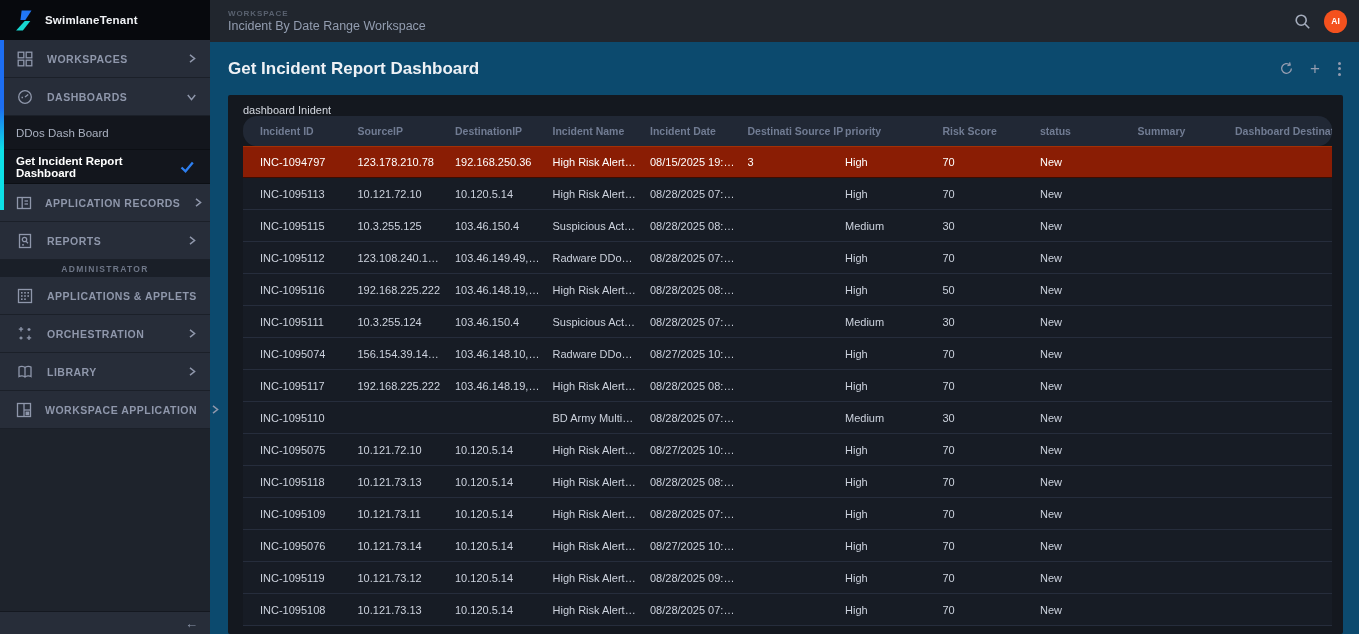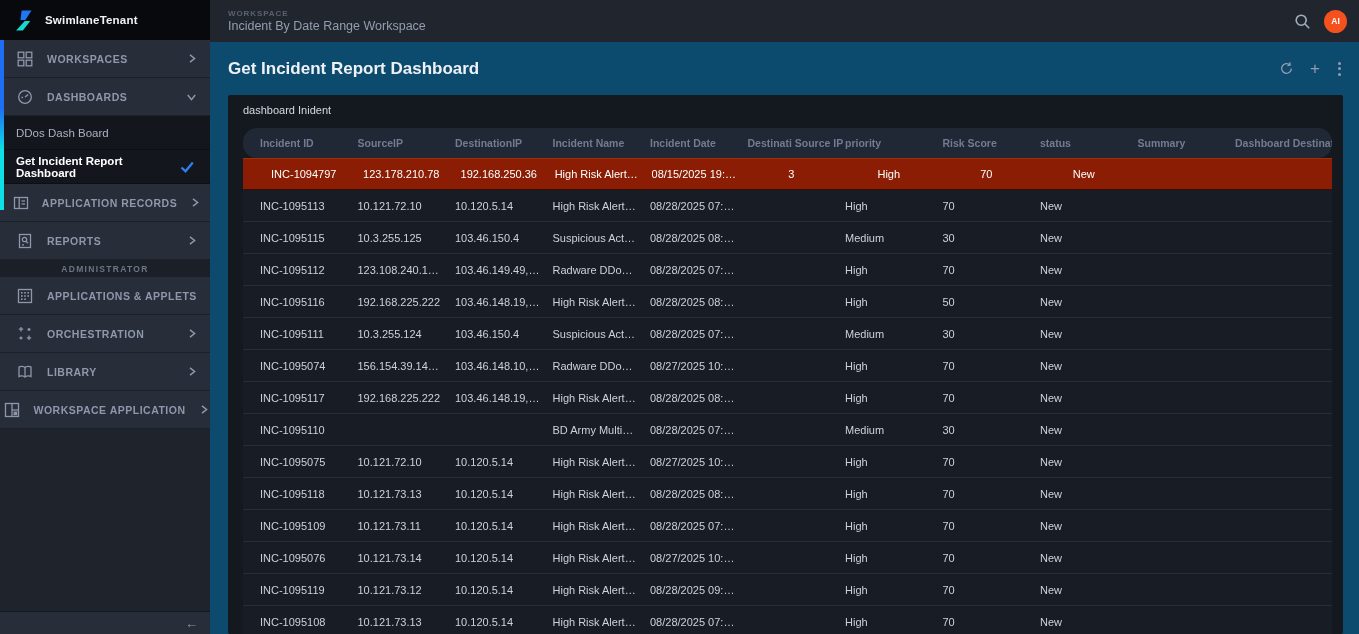--- a/index.html
+++ b/index.html
@@ -5,21 +5,21 @@
   * { margin:0; padding:0; box-sizing:border-box; }
   html,body { background:#000; }
   body { font-family:"Liberation Sans", sans-serif; }
   #root { position:relative; width:1359px; height:634px; overflow:hidden; background:#0c4a6e; display:flex; }
 
   
   #sidebar { position:relative; width:210px; height:100%; flex:0 0 210px; display:flex; flex-direction:column; background:#1e232c; }
   .logo-bar { height:40px; background:#07090d; display:flex; align-items:center; padding-left:13px; gap:11px; flex:0 0 40px; }
   .tenant-name { color:#f0f2f5; font-size:11.5px; font-weight:700; letter-spacing:.2px; }
   .accent-strip { position:absolute; left:0; top:40px; width:4px; height:170px; background:linear-gradient(180deg,#1d6ef2 0%,#1d6ef2 40%,#0de0e6 65%,#0de0e6 100%); z-index:5; }
-  .nav-item { height:38px; flex:0 0 38px; display:flex; align-items:center; padding:0 13px 0 16px; gap:13px; background:#272d39; border-bottom:1px solid #1b2029; cursor:pointer;justify-content:center; }
+  .nav-item { height:38px; flex:0 0 38px; display:flex; align-items:center; padding:0 13px 0 16px; gap:13px; background:#272d39; border-bottom:1px solid #1b2029; cursor:pointer; }
   .nav-item .nicon { width:18px; display:flex; justify-content:center; }
   .nav-item .nlabel { flex:1; font-size:10.5px; font-weight:700; letter-spacing:.5px; color:#8f97ab; white-space:nowrap; }
   .chev { display:flex; align-items:center; }
   .sub-item { height:34px; flex:0 0 34px; background:#13161d; display:flex; align-items:center; padding:0 16px; border-bottom:1px solid #0c0f14; font-size:11.5px; color:#aab1c0; cursor:pointer; }
   .sub-item.selected { color:#ffffff; font-weight:700; }
   .sub-item .check { margin-left:auto; display:flex; }
   .section-label { height:17px; flex:0 0 17px; background:#1a1f28; display:flex; align-items:center; justify-content:center; font-size:8.5px; font-weight:700; letter-spacing:1.3px; color:#6e7687; }
   .sidebar-rest { flex:1; background:#1e232c; }
   .sidebar-footer { height:23px; flex:0 0 23px; background:#272d39; border-top:1px solid #141820; display:flex; align-items:center; justify-content:flex-end; padding-right:12px; color:#8e97ab; font-size:13px; cursor:pointer; }
 
@@ -35,30 +35,30 @@
   .title-bar { height:53px; flex:0 0 53px; display:flex; align-items:center; padding:0 16px 0 18px; background:transparent; }
   .page-title { flex:1; color:#eef1f5; font-size:17px; font-weight:700; }
   .title-actions { display:flex; align-items:center; gap:16px; color:#959db0; }
   .icon-btn { display:flex; align-items:center; justify-content:center; cursor:pointer; }
   .plus-glyph { font-size:17px; font-weight:400; color:#959db0; line-height:1; }
   .kebab { display:flex; flex-direction:column; gap:2.5px; padding:2px; }
   .kebab i { width:3px; height:3px; border-radius:50%; background:#959db0; }
 
   .panel-wrap { flex:1; padding:0 16px 0 18px; min-height:0; }
   .panel { background:#14181f; height:100%; border-radius:2px; padding:9px 11px 0 15px; overflow:hidden; }
-  .panel-title { color:#d6dae2; font-size:11px; margin-bottom:12px; }
+  .panel-title { color:#d6dae2; font-size:11px; }
 
   
   .table { overflow:hidden; }
   .tr, .thead { display:grid; grid-template-columns:repeat(11, 97.5px); align-items:center; padding-left:17px; }
   .thead { height:30px; background:#212835;border-radius:14px; }
   .th { font-size:10.5px; font-weight:700; color:#717c93; white-space:nowrap; overflow:hidden; padding-right:4px; cursor:pointer; }
   .tr { height:32px; background:#171c25; border-bottom:1px solid #262d3c; cursor:pointer; }
   .td { font-size:11px; color:#ccd2dd; white-space:nowrap; overflow:hidden; padding-right:10px; }
-  .tr.highlighted { background:#8a1d04; border-top:1px solid #a33005; border-bottom:1px solid #3c0c01;text-align:center; }
+  .tr.highlighted { background:#8a1d04; border-top:1px solid #a33005; border-bottom:1px solid #3c0c01; }
   .tr.highlighted .td { color:#ffffff; }
 
   svg { display:block; }
 </style>
 </head>
 <body>
 
 <div id="root">
 
   <aside id="sidebar">

